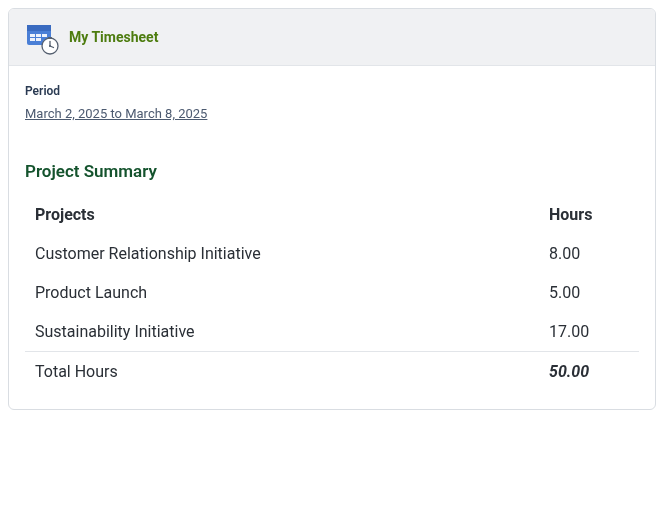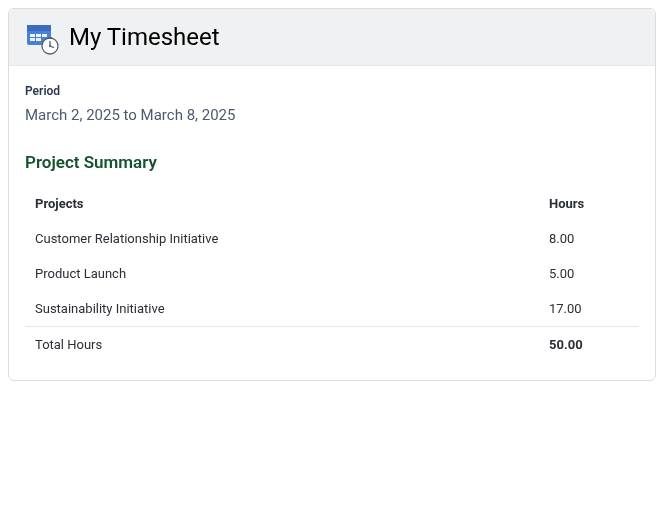--- a/index.html
+++ b/index.html
@@ -35,48 +35,49 @@
       position: absolute;
       left: 0;
       top: 0;
     }
     .clock-svg {
       position: absolute;
       right: -2px;
       bottom: -2px;
     }
     .card-title {
-      font-size: 24px;
-      font-weight: 400;
-      color: #000000;
+      font-size: 14px;
+      font-weight: 700;
+      color: #4d7c0f;
     }
     .card-body {
       padding: 18px 16px 18px 16px;
     }
     .section-title {
       font-size: 12px;
       font-weight: 600;
       color: #2a3a52;
       margin-bottom: 8px;
     }
     .period-value {
-      font-size: 15px;
+      font-size: 13px;
       color: #4c5a70;
-      margin-bottom: 28px;
+      margin-bottom: 40px;
+      text-decoration: underline;
     }
     .summary-title {
       font-size: 17px;
       font-weight: 600;
       color: #14532d;
       margin-bottom: 14px;
     }
     table {
       width: 100%;
       border-collapse: collapse;
-      font-size: 13px;
+      font-size: 16px;
       color: #2a2f36;
     }
     th {
       text-align: left;
       font-weight: 700;
       padding: 10px 10px;
     }
     th.hours-col, td.hours-col {
       text-align: left;
       width: 100px;
@@ -85,20 +86,21 @@
       padding: 10px 10px;
     }
     tbody tr:not(:last-child) td {
       border-bottom: none;
     }
     .total-row td {
       border-top: 1px solid #e2e5e9;
     }
     .total-hours {
       font-weight: 700;
+      font-style: italic;
     }
     .view-btn {
       margin-top: 20px;
       display: inline-block;
       border: 1px solid #2a6ad6;
       color: #2a6ad6;
       background: #fff;
       font-size: 14px;
       padding: 8px 16px;
       border-radius: 4px;

